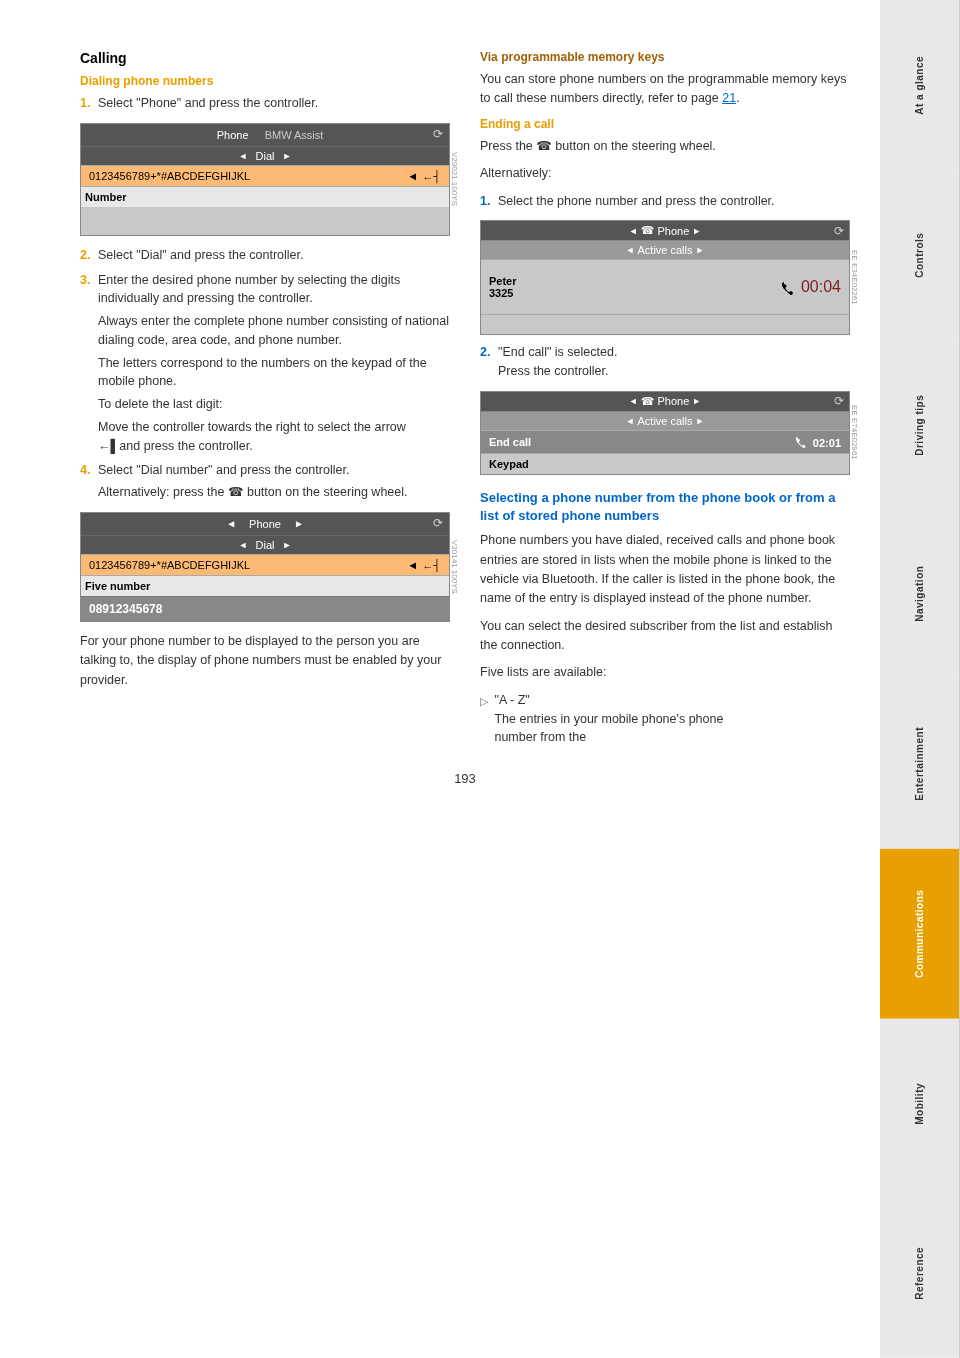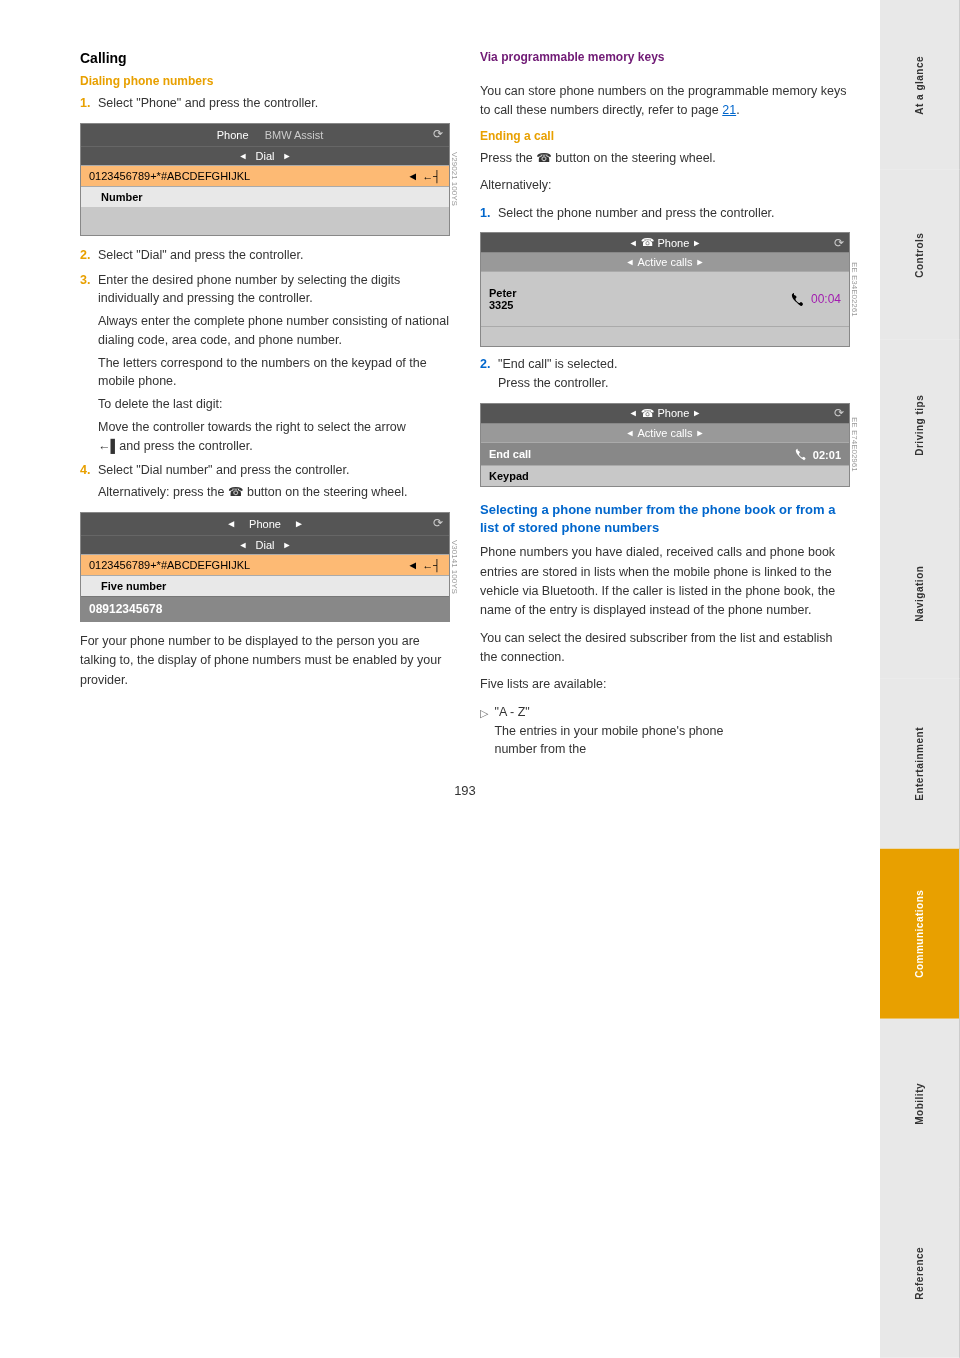--- a/index.html
+++ b/index.html
@@ -72,22 +72,22 @@
     h3.subsection-title {
       font-size: 12px;
       font-weight: bold;
       color: #e8a000;
       margin-bottom: 6px;
     }
 
     h3.subsection-title-blue {
       font-size: 12px;
       font-weight: bold;
-      color: #701a75;
-      margin-bottom: 18px;
+      color: #a16207;
+      margin-bottom: 6px;
     }
 
     .step-list {
       list-style: none;
       padding: 0;
     }
 
     .step-list li {
       margin-bottom: 6px;
       padding-left: 18px;
@@ -141,21 +141,21 @@
       font-size: 11px;
       color: #000;
       border-top: 1px solid #aaa;
       display: flex;
       align-items: center;
       justify-content: space-between;
     }
 
     .screen-label {
       background: #e8e8e8;
-      padding: 4px 20px;
+      padding: 4px 4px;
       font-size: 11px;
       color: #000;
       border-top: 1px solid #aaa;
       font-weight: bold;
     }
 
     .screen-value {
       background: #888;
       padding: 5px 8px;
       font-size: 12px;
@@ -201,24 +201,24 @@
       border-top: 1px solid #aaa;
     }
 
     .pss-name {
       font-size: 11px;
       font-weight: bold;
       color: #000;
     }
 
     .pss-time {
-      font-size: 12px;
-      color: #a21caf;
-      display: flex;
-      align-items: center;
+      font-size: 16px;
+      color: #7f1d1d;
+      display: flex;
+      align-items: flex-end;
       gap: 4px;
     }
 
     .phone-screen-medium {
       border: 1px solid #888;
       background: #c8c8c8;
       margin: 10px 0 8px 0;
       font-size: 11px;
     }
 

